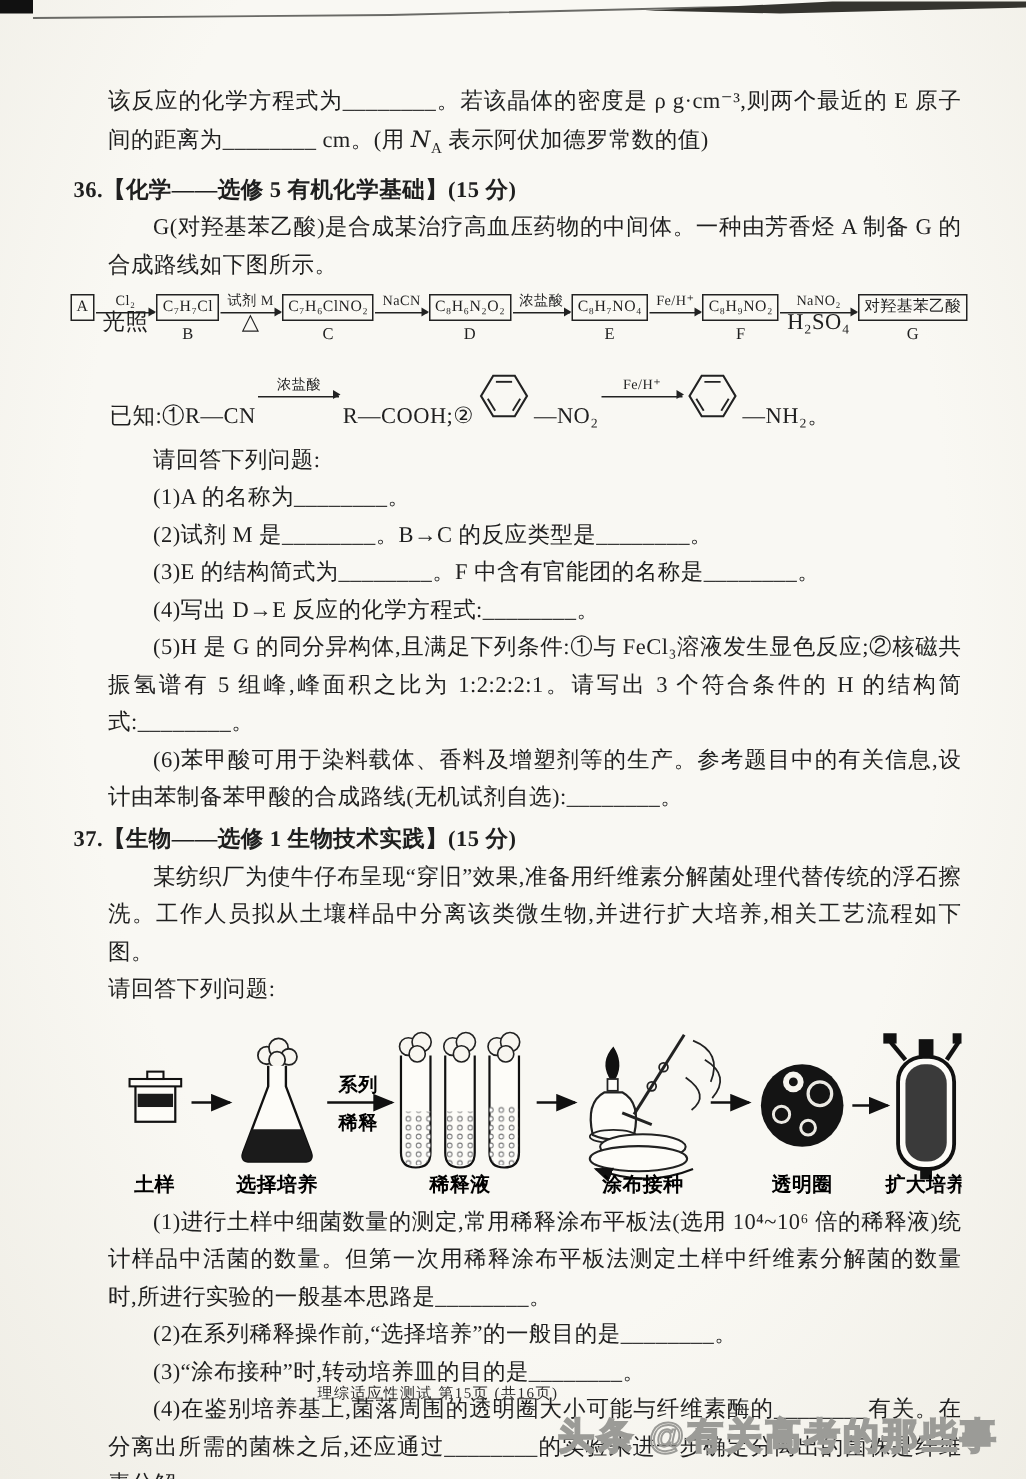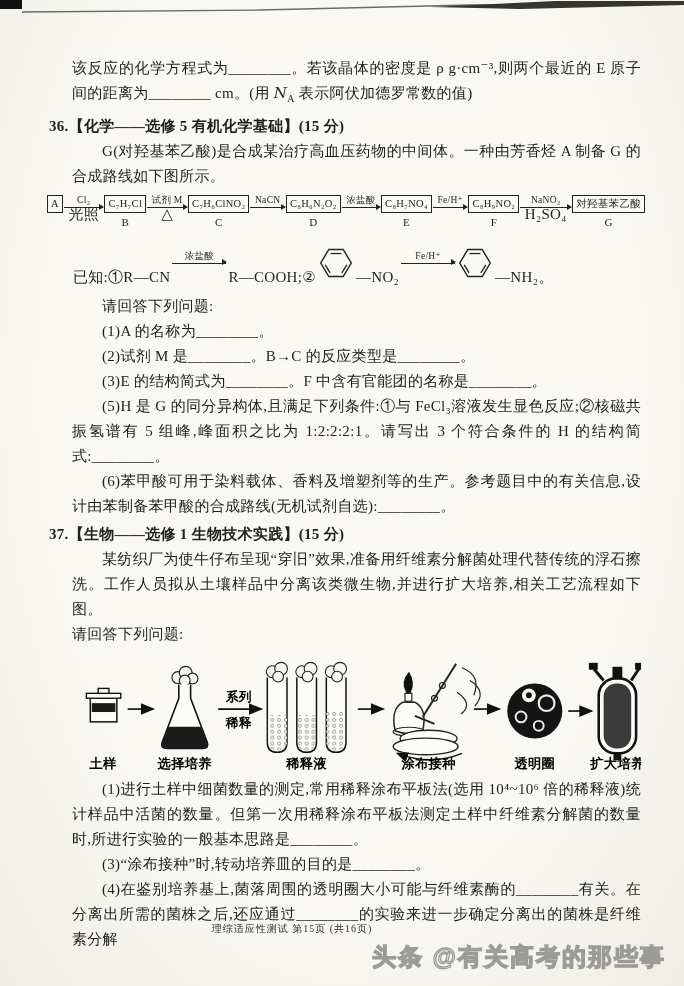--- a/index.html
+++ b/index.html
@@ -153,20 +153,21 @@
         <line x1="8" y1="22" x2="13.5" y2="31" stroke="#222" stroke-width="1.4"></line>
         <line x2="32" y2="22" x1="26.5" y1="31" stroke="#222" stroke-width="1.4"></line>
       </svg>
       <span class="gap">—NH₂。</span>
     </div>
 
     <p class="body-p ind">请回答下列问题:</p>
     <p class="body-p ind">(1)A 的名称为________。</p>
     <p class="body-p ind">(2)试剂 M 是________。B→C 的反应类型是________。</p>
     <p class="body-p ind">(3)E 的结构简式为________。F 中含有官能团的名称是________。</p>
+    <p class="body-p ind">(4)写出 D→E 反应的化学方程式:________。</p>
     <p class="body-p ind">(5)H 是 G 的同分异构体,且满足下列条件:①与 FeCl₃溶液发生显色反应;②核磁共振氢谱有 5 组峰,峰面积之比为 1:2:2:2:1。请写出 3 个符合条件的 H 的结构简式:________。</p>
     <p class="body-p ind">(6)苯甲酸可用于染料载体、香料及增塑剂等的生产。参考题目中的有关信息,设计由苯制备苯甲酸的合成路线(无机试剂自选):________。</p>
 
     <p class="heading">37.【生物——选修 1  生物技术实践】(15 分)</p>
     <p class="body-p ind">某纺织厂为使牛仔布呈现“穿旧”效果,准备用纤维素分解菌处理代替传统的浮石擦洗。工作人员拟从土壤样品中分离该类微生物,并进行扩大培养,相关工艺流程如下图。</p>
     <p class="body-p">请回答下列问题:</p>
 
     <div class="fig">
       <svg width="592" height="124" viewBox="0 0 602 124">
         <defs>
@@ -266,19 +267,20 @@
         <text class="fig-label" x="55" y="118" text-anchor="middle">土样</text>
         <text class="fig-label" x="138" y="118" text-anchor="middle">选择培养</text>
         <text class="fig-label" x="262" y="118" text-anchor="middle">稀释液</text>
         <text class="fig-label" x="386" y="118" text-anchor="middle">涂布接种</text>
         <text class="fig-label" x="494" y="118" text-anchor="middle">透明圈</text>
         <text class="fig-label" x="578" y="118" text-anchor="middle">扩大培养</text>
       </svg>
     </div>
 
     <p class="body-p ind">(1)进行土样中细菌数量的测定,常用稀释涂布平板法(选用 10⁴~10⁶ 倍的稀释液)统计样品中活菌的数量。但第一次用稀释涂布平板法测定土样中纤维素分解菌的数量时,所进行实验的一般基本思路是________。</p>
+    <p class="body-p ind">(2)在系列稀释操作前,“选择培养”的一般目的是________。</p>
     <p class="body-p ind">(3)“涂布接种”时,转动培养皿的目的是________。</p>
     <p class="body-p ind">(4)在鉴别培养基上,菌落周围的透明圈大小可能与纤维素酶的________有关。在分离出所需的菌株之后,还应通过________的实验来进一步确定分离出的菌株是纤维素分解</p>
   </div>
 
   <div class="footer">理综适应性测试  第15页 (共16页)</div>
   <div class="watermark">头条 @有关高考的那些事</div>
 </div>
 
 </body></html>

